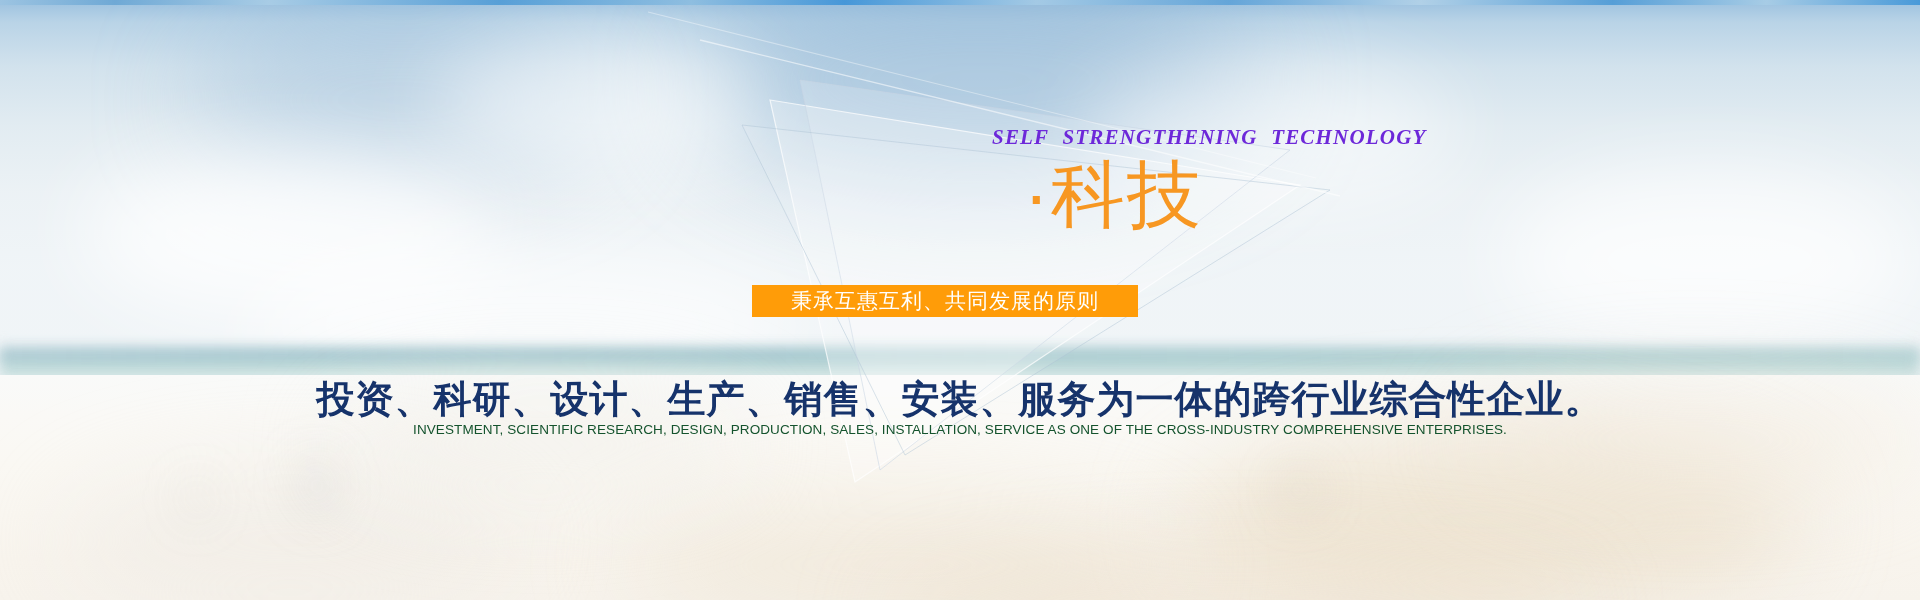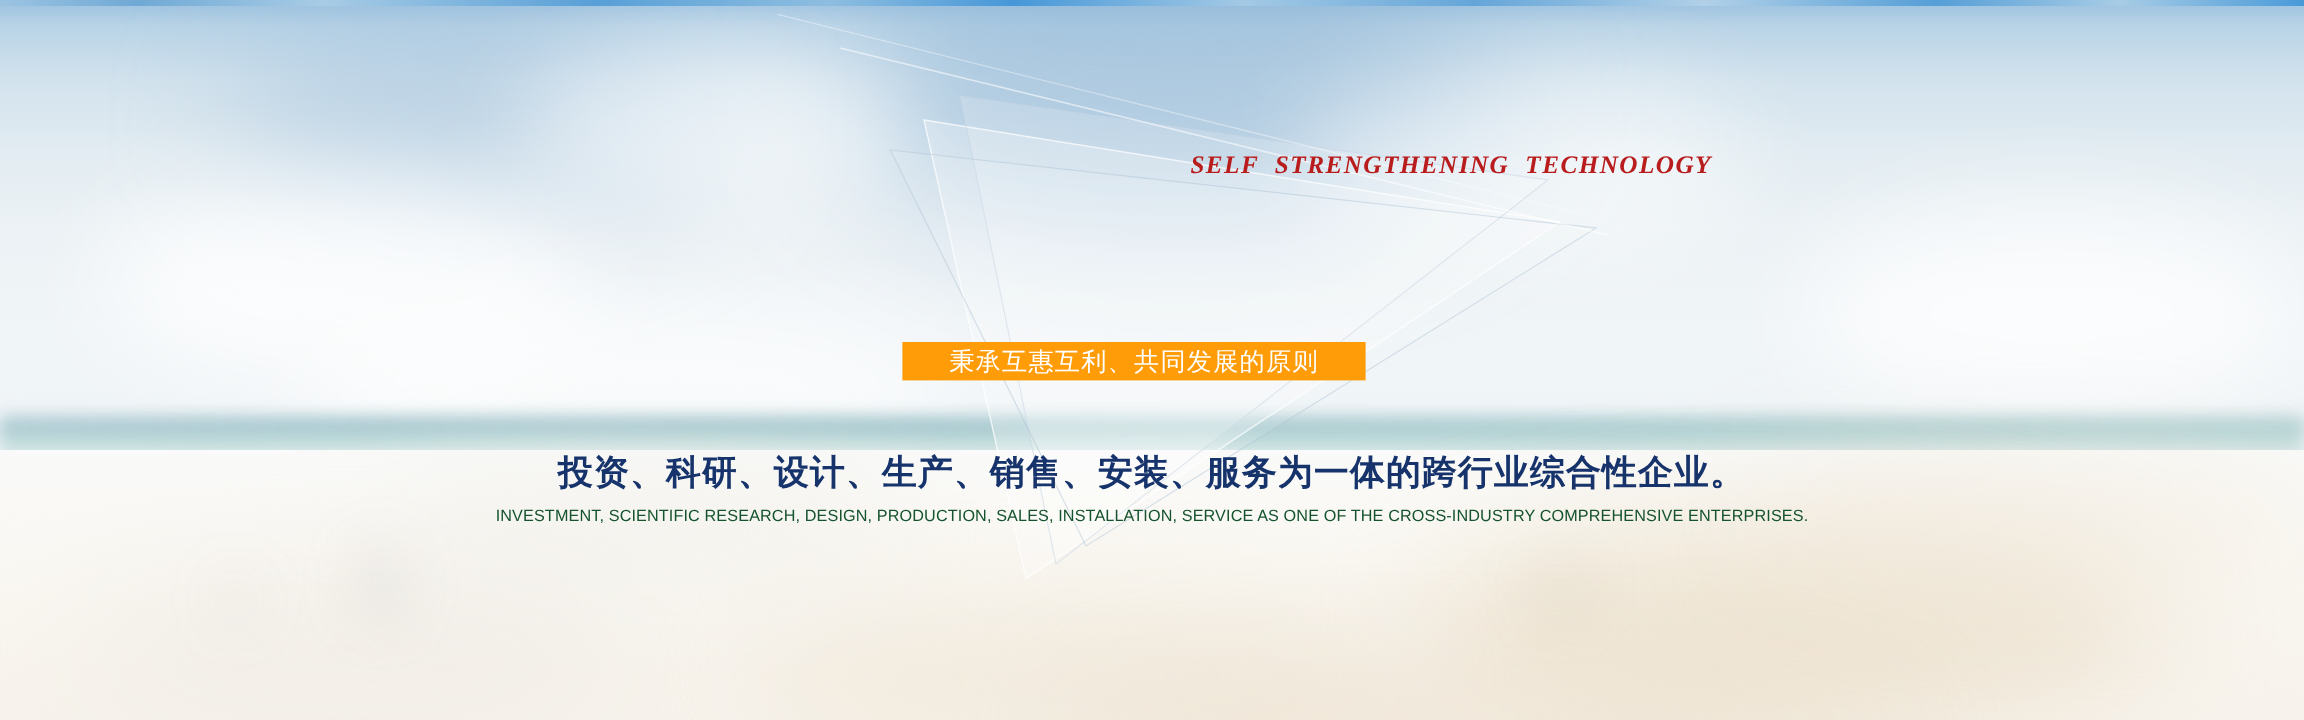--- a/index.html
+++ b/index.html
@@ -198,21 +198,21 @@
   .brand-en {
     position: absolute;
     left: 992px;
     top: 17px;
     font-family: "Liberation Serif", "DejaVu Serif", serif;
     font-style: italic;
     font-weight: 700;
     font-size: 21px;
     letter-spacing: 1.2px;
     word-spacing: 7px;
-    color: #b91c1c;
+    color: #6d28d9;
     white-space: nowrap;
   }
 
   .brand-cn2 {
     position: absolute;
     left: 1024px;
     top: 50px;
     font-family: "Liberation Sans", "DejaVu Sans", sans-serif;
     font-size: 74px;
     font-weight: 300;
@@ -242,21 +242,21 @@
     line-height: 1;
   }
 
   
   .headline {
     position: absolute;
     left: 0; right: 0;
     top: 374px;
     text-align: center;
     color: #16336b;
-    font-size: 29px;
+    font-size: 38px;
     font-weight: 700;
     letter-spacing: 1px;
     font-family: Liberation Sans, sans-serif;
     white-space: nowrap;
   }
 
   .subline {
     position: absolute;
     left: 0; right: 0;
     top: 422px;
@@ -306,20 +306,21 @@
     <polygon points="742,125 1330,190 905,455" fill="rgba(255,255,255,0.10)" stroke="rgba(176,196,214,0.48)" stroke-width="1"></polygon>
 
     <line x1="700" y1="40" x2="1340" y2="196" stroke="rgba(255,255,255,0.55)" stroke-width="1.4"></line>
     <line x1="648" y1="12" x2="1316" y2="178" stroke="rgba(255,255,255,0.38)" stroke-width="1.1"></line>
   </svg>
 
   <div class="content">
 
     <div class="logo-row">
       <div class="brand-en">SELF  STRENGTHENING  TECHNOLOGY</div>
+      <div class="brand-cn2">·科技</div>
     </div>
 
     <div class="slogan-badge">
       <span>秉承互惠互利、共同发展的原则</span>
     </div>
 
     <div class="headline">投资、科研、设计、生产、销售、安装、服务为一体的跨行业综合性企业。</div>
 
     <div class="subline">INVESTMENT, SCIENTIFIC RESEARCH, DESIGN, PRODUCTION, SALES, INSTALLATION, SERVICE AS ONE OF THE CROSS-INDUSTRY COMPREHENSIVE ENTERPRISES.</div>
 

